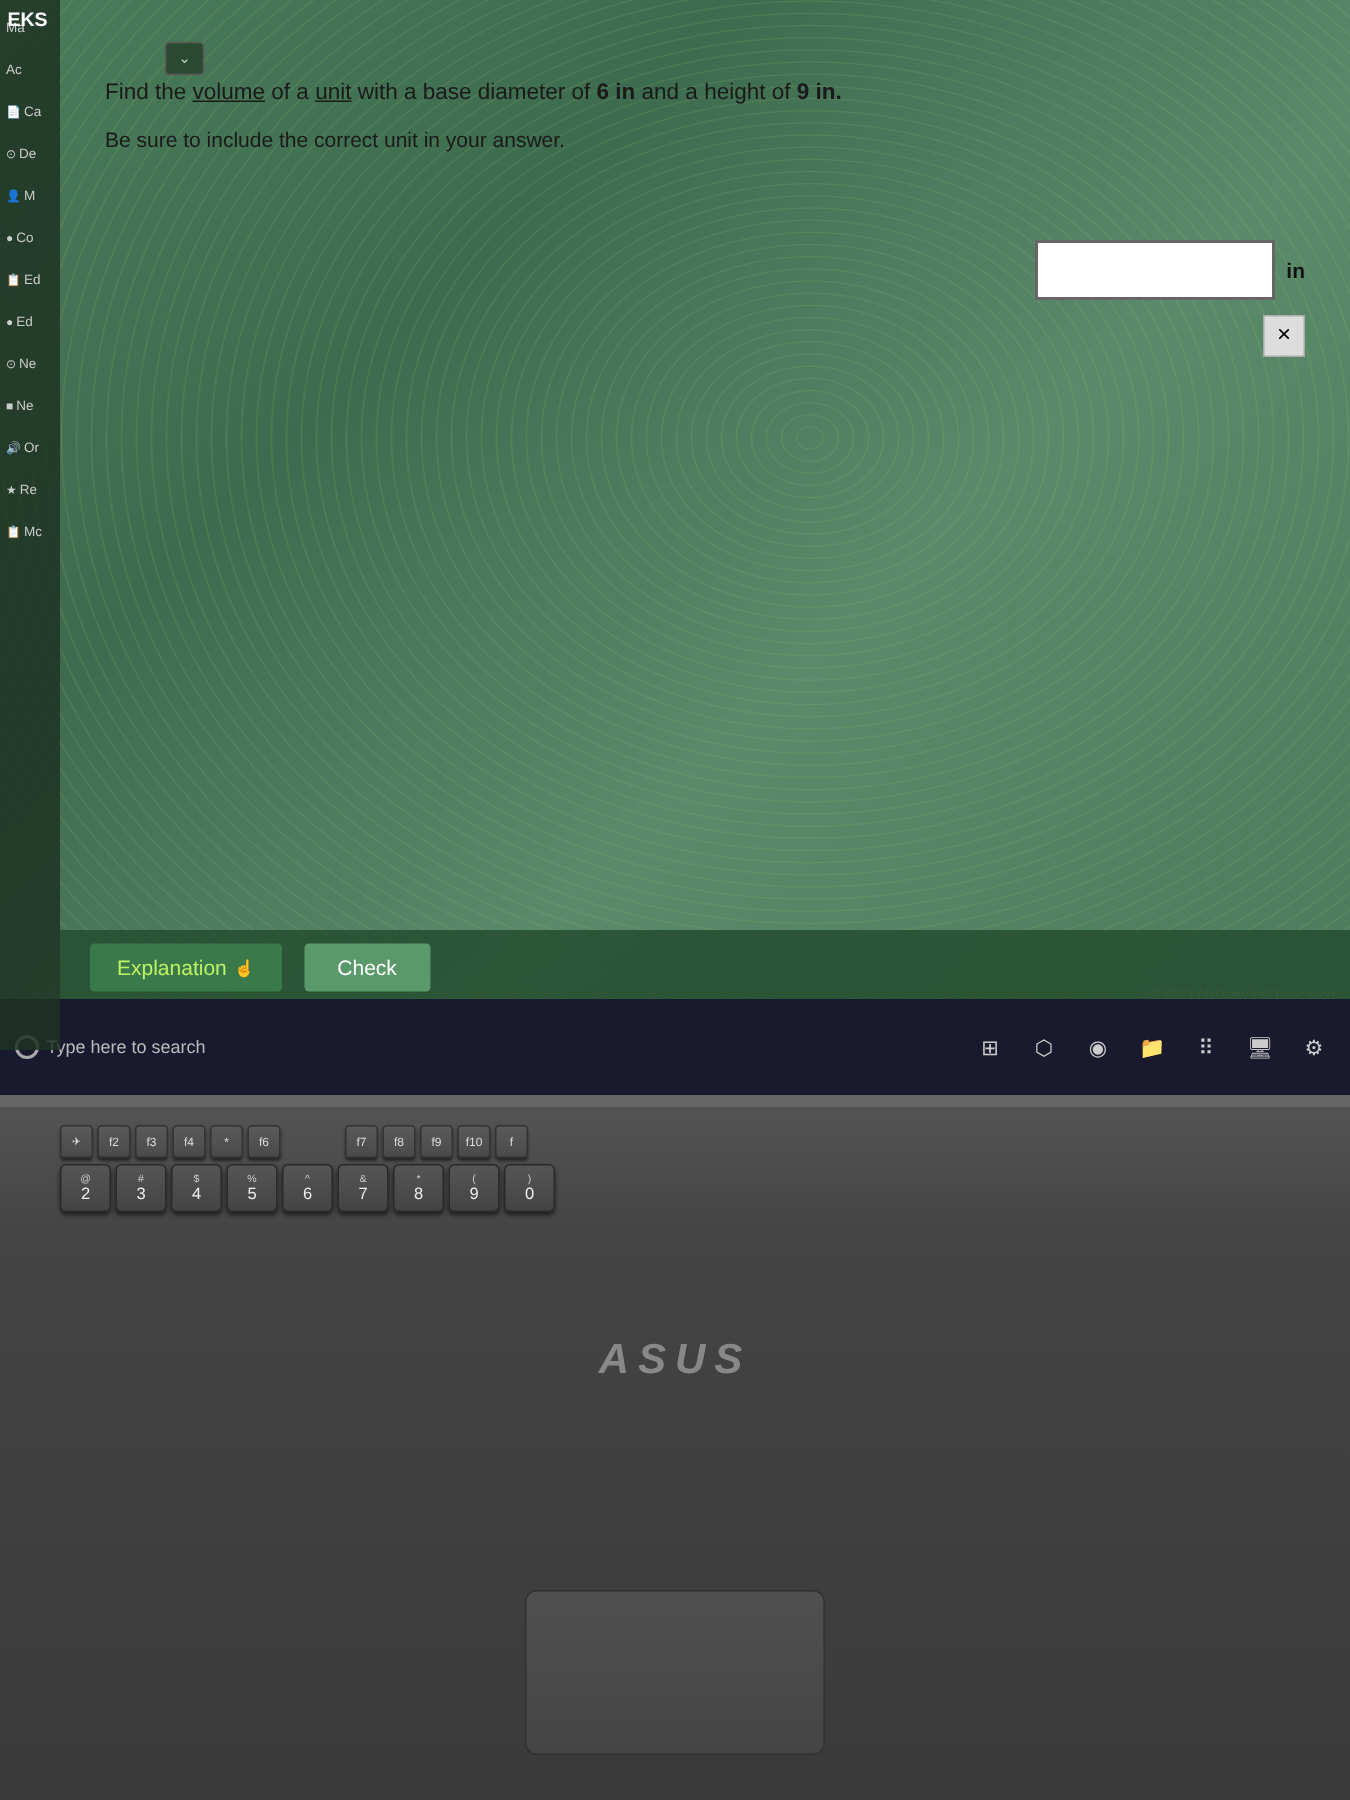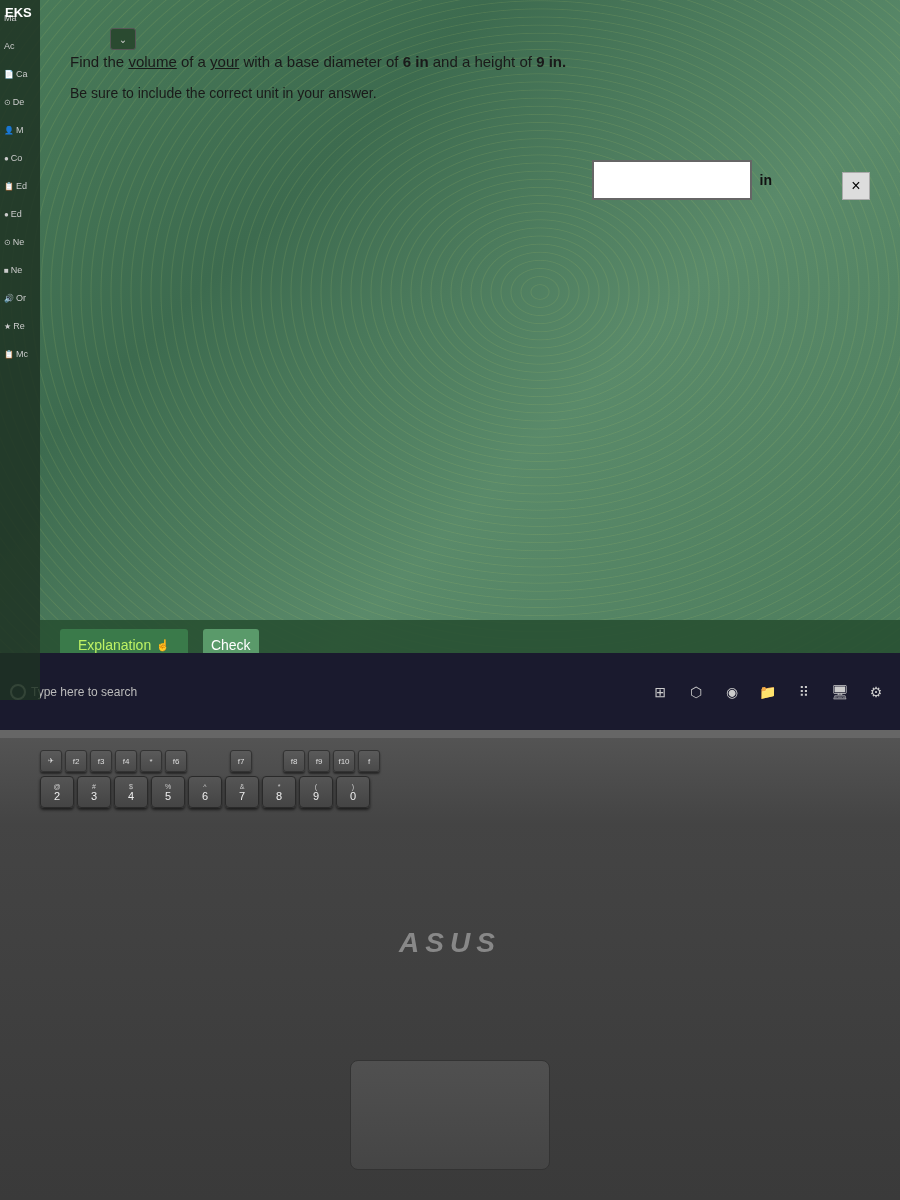--- a/index.html
+++ b/index.html
@@ -140,21 +140,21 @@
       align-items: center;
       justify-content: center;
     }
 
     
     .answer-area {
       position: absolute;
       top: 160px;
       right: 30px;
       display: flex;
-      flex-direction: row;
+      flex-direction: column;
       align-items: flex-end;
       gap: 10px;
     }
 
     .answer-box-row {
       display: flex;
       align-items: center;
       gap: 8px;
     }
 
@@ -209,36 +209,36 @@
       color: #bef264;
       font-size: 14px;
       cursor: pointer;
       border-radius: 3px;
       display: flex;
       align-items: center;
       gap: 5px;
     }
 
     .check-btn {
-      padding: 8px 8px;
+      padding: 8px 22px;
       background: #5a9a6a;
       border: none;
       color: white;
       font-size: 14px;
       cursor: pointer;
       border-radius: 3px;
     }
 
     
     .taskbar {
       position: absolute;
       bottom: 0;
       left: 0;
       right: 0;
-      height: 77px;
+      height: 64px;
       background: #1a1a2e;
       display: flex;
       align-items: center;
       padding: 0 10px;
       gap: 5px;
     }
 
     .taskbar-search {
       display: flex;
       align-items: center;
@@ -422,21 +422,21 @@
       <span style="margin-right:2px;font-size:8px;">★</span>Re
     </div>
     <div class="sidebar-item">
       <span style="margin-right:2px;font-size:8px;">📋</span>Mc
     </div>
   </div>
 
   <div class="main-content">
     <div style="margin-top:30px;">
       <p class="question-text">
-        Find the <span class="underline">volume</span> of a <span class="underline">your</span> with a base diameter of <strong>6 in</strong> and a height of <strong>9 in.</strong>
+        Find the <span class="underline">volume</span> of a <span class="underline">unit</span> with a base diameter of <strong>6 in</strong> and a height of <strong>9 in.</strong>
       </p>
       <p class="sub-text">Be sure to include the correct unit in your answer.</p>
     </div>
 
 
     <div class="answer-area">
       <div class="answer-box-row">
         <div class="answer-input"></div>
         <span class="unit-label">in</span>
       </div>
@@ -473,33 +473,33 @@
       <div class="taskbar-icon">⚙</div>
     </div>
   </div>
 
 </div>
 
 <div class="keyboard-bezel" style="position:absolute; top:730px; left:0; width:900px; height:470px; background:linear-gradient(180deg,#555 0%,#444 20%,#3a3a3a 100%);">
 
   <div style="position:absolute;top:0;left:0;width:100%;height:8px;background:#666;"></div>
 
-  <div class="asus-brand" style="position:absolute;top:160px;left:50%;transform:translateX(-50%);color:#888;font-size:28px;font-weight:bold;letter-spacing:6px;font-style:italic;margin-top:37px;">ASUS</div>
+  <div class="asus-brand" style="position:absolute;top:160px;left:50%;transform:translateX(-50%);color:#888;font-size:28px;font-weight:bold;letter-spacing:6px;font-style:italic;">ASUS</div>
 
   <div style="position:absolute;top:20px;left:40px;right:40px;">
 
     <div class="fn-row" style="display:flex;gap:3px;margin-bottom:4px;justify-content:flex-start;">
       <div class="key key-small" style="min-width:22px;font-size:7px;background:linear-gradient(180deg,#5a5a5a,#4a4a4a);border:1px solid #333;border-radius:3px;color:#ddd;height:22px;display:flex;align-items:center;justify-content:center;">✈</div>
       <div class="key key-small" style="min-width:22px;font-size:8px;background:linear-gradient(180deg,#5a5a5a,#4a4a4a);border:1px solid #333;border-radius:3px;color:#ddd;height:22px;display:flex;align-items:center;justify-content:center;text-align:right;">f2</div>
       <div class="key key-small" style="min-width:22px;font-size:8px;background:linear-gradient(180deg,#5a5a5a,#4a4a4a);border:1px solid #333;border-radius:3px;color:#ddd;height:22px;display:flex;align-items:center;justify-content:center;">f3</div>
       <div class="key key-small" style="min-width:22px;font-size:8px;background:linear-gradient(180deg,#5a5a5a,#4a4a4a);border:1px solid #333;border-radius:3px;color:#ddd;height:22px;display:flex;align-items:center;justify-content:center;">f4</div>
       <div class="key key-small" style="min-width:22px;font-size:8px;background:linear-gradient(180deg,#5a5a5a,#4a4a4a);border:1px solid #333;border-radius:3px;color:#ddd;height:22px;display:flex;align-items:center;justify-content:center;">*</div>
       <div class="key key-small" style="min-width:22px;font-size:8px;background:linear-gradient(180deg,#5a5a5a,#4a4a4a);border:1px solid #333;border-radius:3px;color:#ddd;height:22px;display:flex;align-items:center;justify-content:center;">f6</div>
       <div class="key key-small" style="min-width:22px;font-size:8px;background:linear-gradient(180deg,#5a5a5a,#4a4a4a);border:1px solid #333;border-radius:3px;color:#ddd;height:22px;display:flex;align-items:center;justify-content:center;margin-left:40px;">f7</div>
-      <div class="key key-small" style="min-width:22px;font-size:8px;background:linear-gradient(180deg,#5a5a5a,#4a4a4a);border:1px solid #333;border-radius:3px;color:#ddd;height:22px;display:flex;align-items:center;justify-content:center;margin-left:28px;">f8</div>
+      <div class="key key-small" style="min-width:22px;font-size:8px;background:linear-gradient(180deg,#5a5a5a,#4a4a4a);border:1px solid #333;border-radius:3px;color:#ddd;height:22px;display:flex;align-items:center;justify-content:center;">f8</div>
       <div class="key key-small" style="min-width:22px;font-size:8px;background:linear-gradient(180deg,#5a5a5a,#4a4a4a);border:1px solid #333;border-radius:3px;color:#ddd;height:22px;display:flex;align-items:center;justify-content:center;">f9</div>
       <div class="key key-small" style="min-width:22px;font-size:8px;background:linear-gradient(180deg,#5a5a5a,#4a4a4a);border:1px solid #333;border-radius:3px;color:#ddd;height:22px;display:flex;align-items:center;justify-content:center;">f10</div>
       <div class="key key-small" style="min-width:22px;font-size:8px;background:linear-gradient(180deg,#5a5a5a,#4a4a4a);border:1px solid #333;border-radius:3px;color:#ddd;height:22px;display:flex;align-items:center;justify-content:center;">f</div>
     </div>
 
     <div class="main-row" style="display:flex;gap:3px;margin-bottom:3px;justify-content:flex-start;">
       <div class="key-main" style="background:linear-gradient(180deg,#555,#444);border:1px solid #2a2a2a;border-radius:4px;color:#eee;min-width:34px;height:32px;display:flex;flex-direction:column;align-items:center;justify-content:center;box-shadow:0 2px 3px rgba(0,0,0,0.6);">
         <span style="font-size:7px;color:#ccc;">@</span>
         <span style="font-size:11px;">2</span>
       </div>

